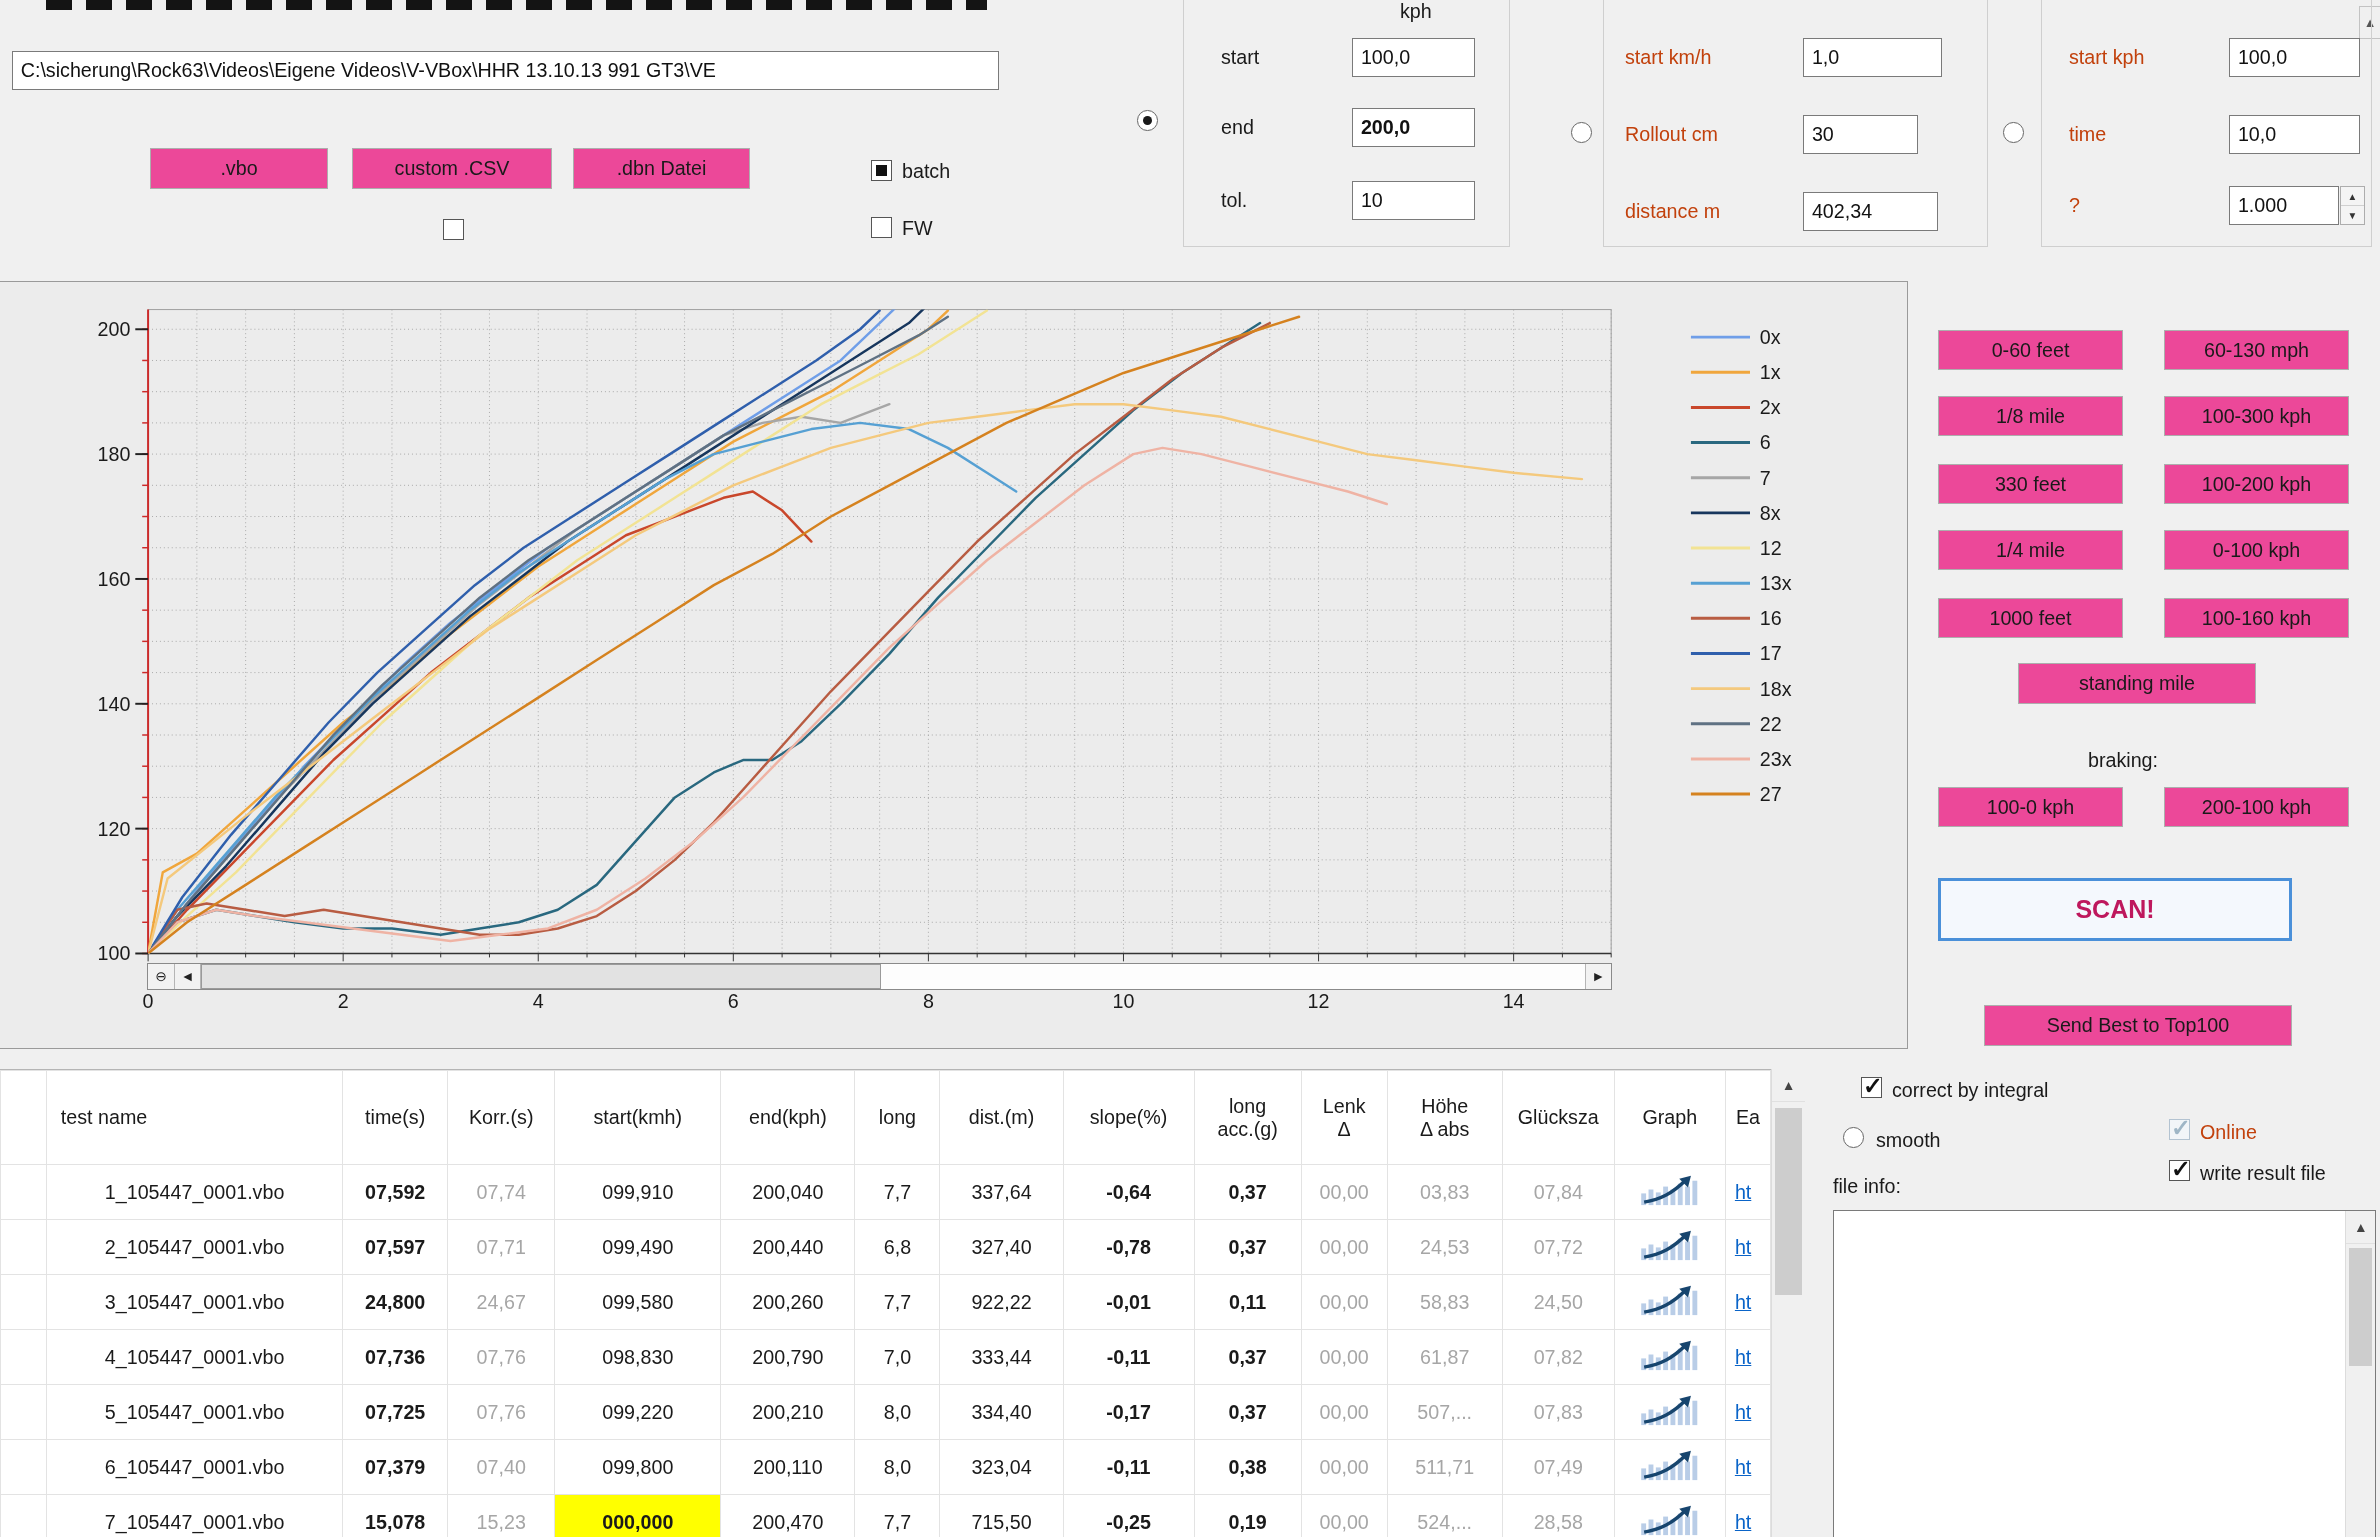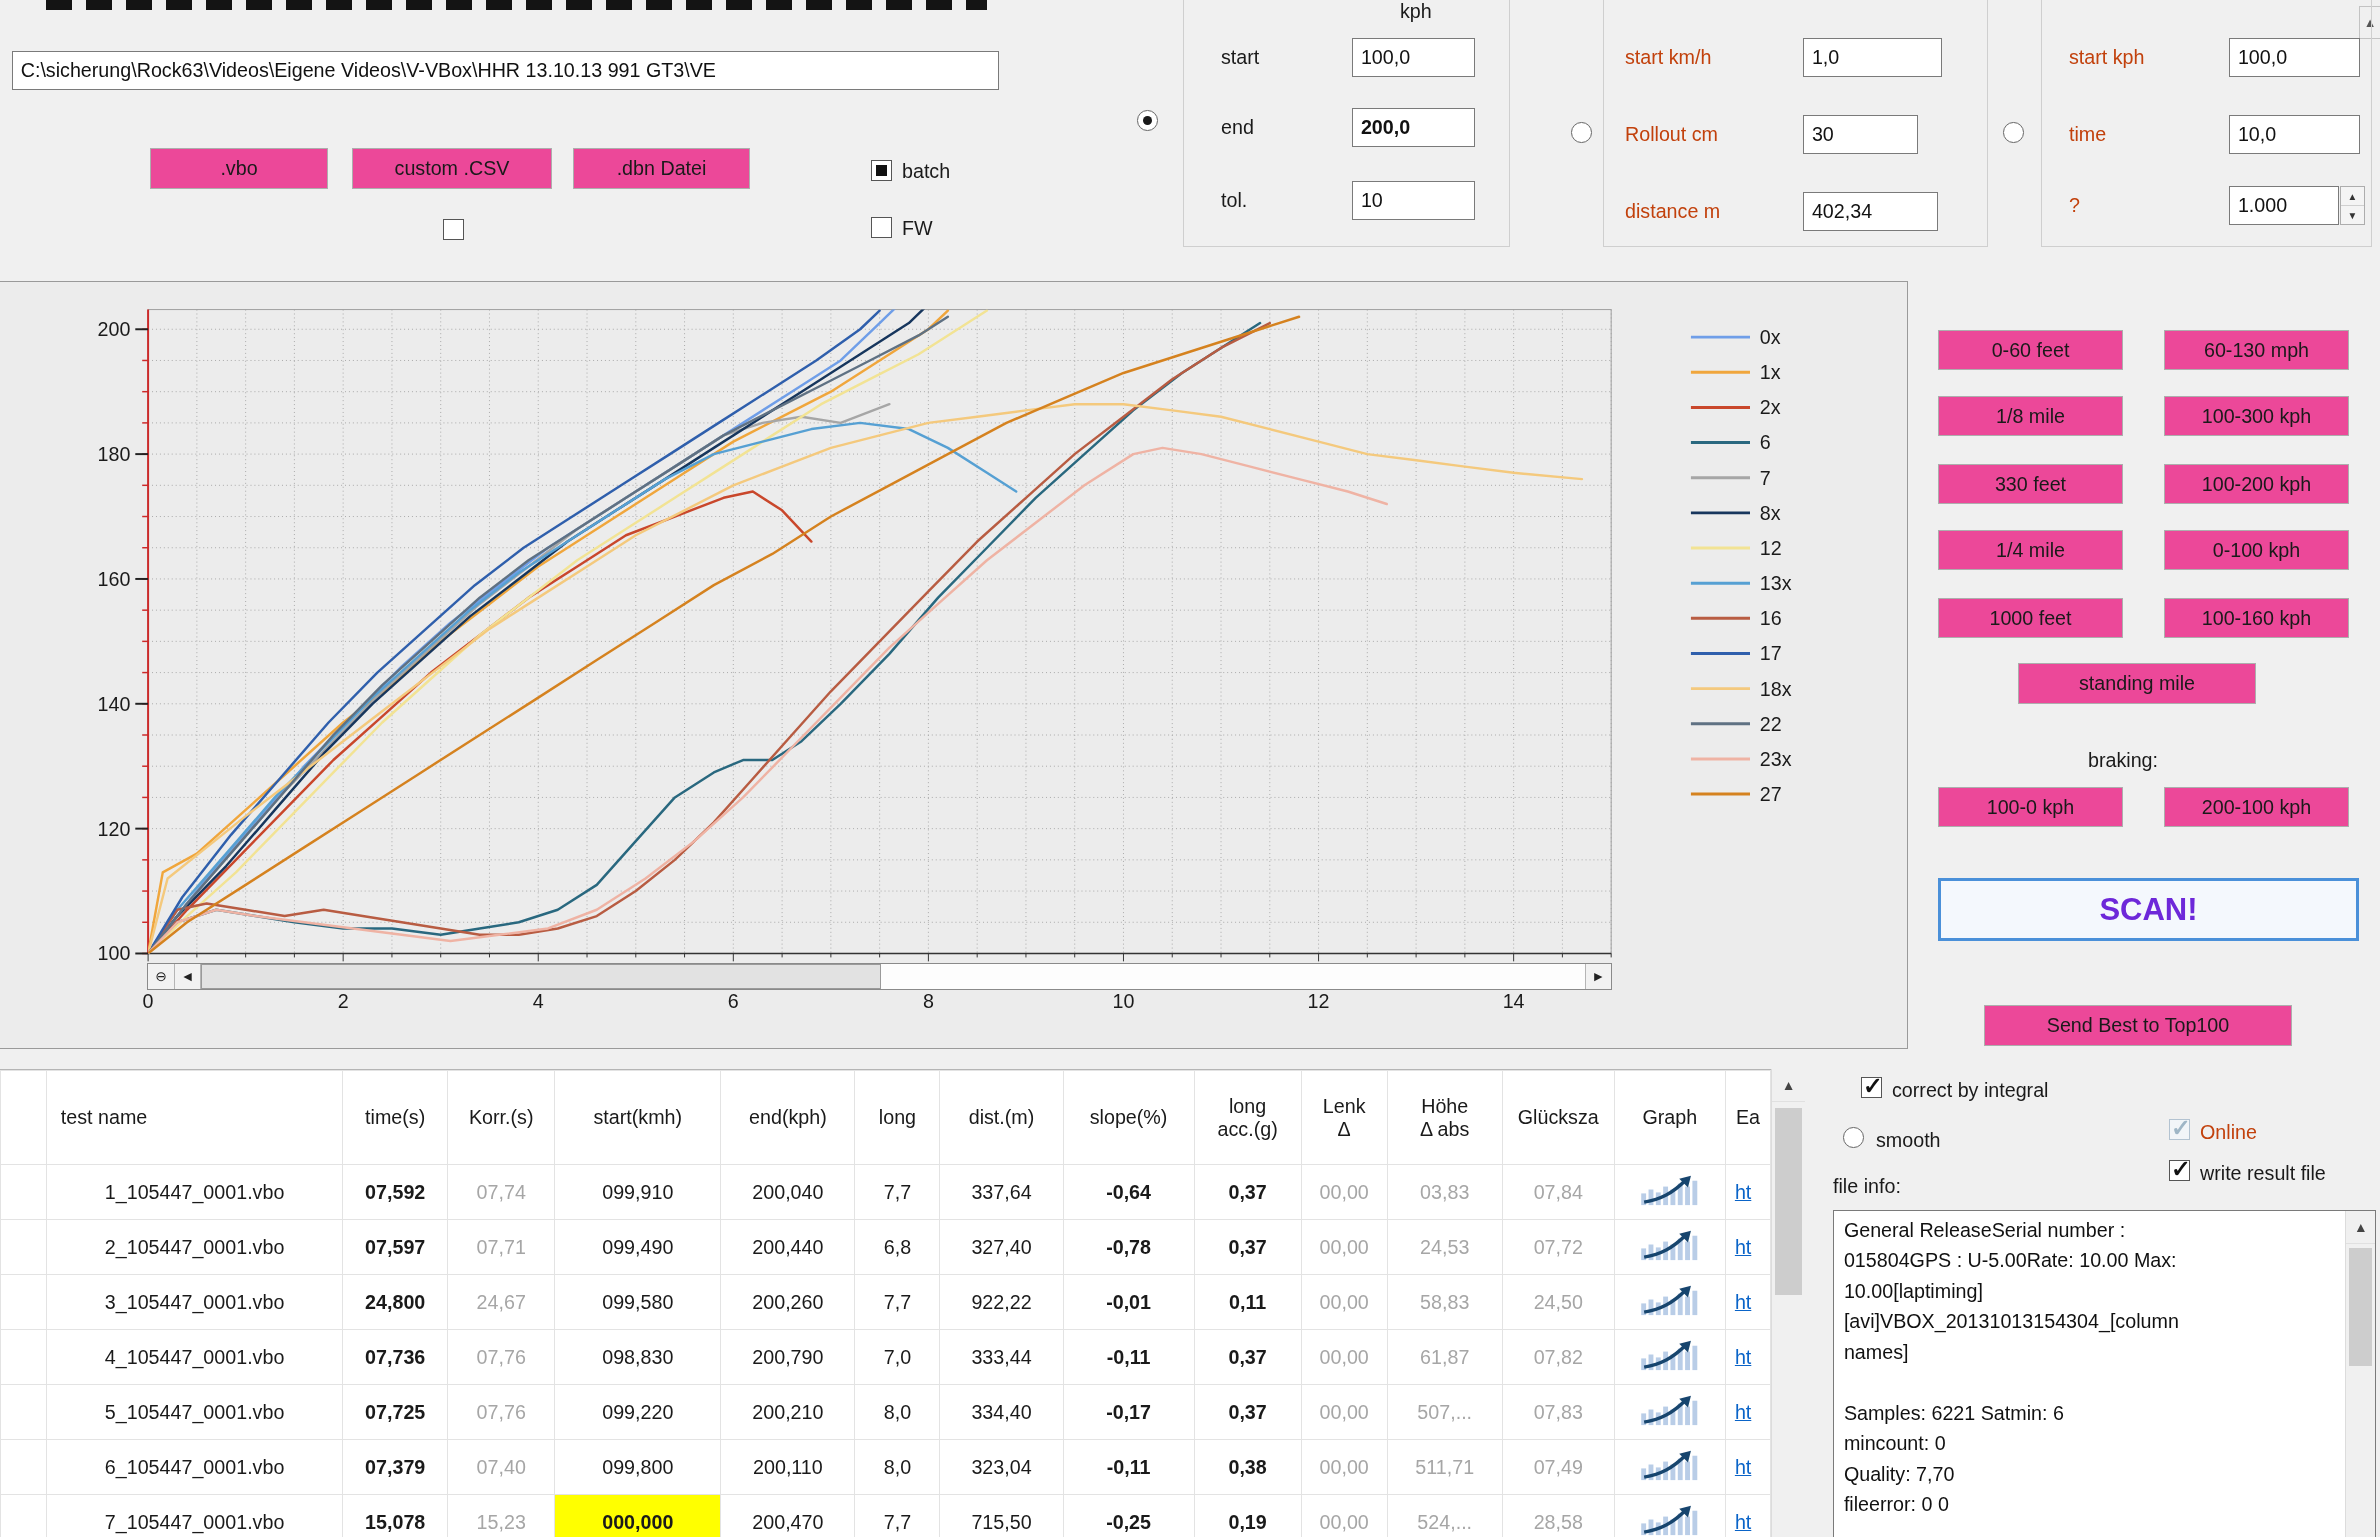--- a/index.html
+++ b/index.html
@@ -22,21 +22,21 @@
   .corner-up{position:absolute;right:0;top:5.9px;width:21.7px;height:33px;background:#f0f0f0;border:1px solid #c3c3c3;color:#555;font-size:12.8px;display:flex;align-items:center;justify-content:center}
   #chart-panel{position:absolute;left:-3.9px;top:281px;width:1912px;height:768px;background:#ececec;border:1px solid #9a9a9a}
   #chart-svg{position:absolute;left:0;top:0}
   #chart-svg text{font-family:"Liberation Sans",sans-serif}
   .hscroll{position:absolute;left:150px;top:681px;width:1465px;height:26.6px;display:flex;background:#fdfdfd;border:1px solid #8a8a8a}
   .hscroll .sbtn{width:26.6px;height:100%;background:#f2f2f2;border-right:1px solid #b5b5b5;font-size:13.8px;color:#222;display:flex;align-items:center;justify-content:center}
   .hscroll .sbtn.last{border-right:none;border-left:1px solid #b5b5b5}
   .hscroll .track{flex:1;position:relative;background:#fdfdfd}
   .hscroll .thumb{position:absolute;left:0;top:0;width:680px;height:100%;background:#e2e2e2;border:1px solid #9a9a9a}
   .meas-btn{width:185px;height:40px}
-  .scan-btn{position:absolute;left:1938px;top:878px;width:421px;height:63px;background:#f4f8fd;border:3px solid #4a90d9;font-family:"Liberation Sans",sans-serif;font-size:31px;font-weight:bold;color:#6d28d9;cursor:pointer}
+  .scan-btn{position:absolute;left:1938px;top:878px;width:354px;height:63px;background:#f4f8fd;border:3px solid #4a90d9;font-family:"Liberation Sans",sans-serif;font-size:25px;font-weight:bold;color:#be185d;cursor:pointer}
   #results-wrap{position:absolute;left:0;top:1069px;width:1771px;height:469px;background:#fff;border-top:1px solid #b5b5b5;overflow:hidden}
   #results-table{border-collapse:collapse;table-layout:fixed;width:1771px;font-size:19.7px}
   #results-table th{height:94px;font-weight:normal;vertical-align:middle;text-align:center;border:1px solid #e3e3e3;background:#fff;white-space:pre-line}
   #results-table th.left{text-align:left;padding-left:13.8px}
   #results-table td{height:55px;text-align:center;border:1px solid #e3e3e3;white-space:nowrap;overflow:hidden}
   #results-table td.bold{font-weight:bold}
   #results-table td.gray{color:#a6a6a6}
   #results-table td.yellow{background:#ffff00;font-weight:bold}
   #results-table td.linkcell{text-align:left;padding-left:9px}
   #results-table .link{color:#0a64c8;text-decoration:underline;cursor:pointer}
@@ -579,28 +579,18 @@
 <span class="cb disabled" style="left:2169px;top:1119px">
     <span class="mark">✓</span>
   </span>
 <span class="lbl gray" style="left:2200px;top:1121px">Online</span>
 <span class="cb" style="left:2169px;top:1160px">
     <span class="mark">✓</span>
   </span>
 <span class="lbl" style="left:2200px;top:1162px">write result file</span>
 <span class="lbl" style="left:1833px;top:1175px">file info:</span>
 <div id="file-info-box">
-  <div id="file-info-text">General ReleaseSerial number :
-015804GPS : U-5.00Rate: 10.00 Max:
-10.00[laptiming]
-[avi]VBOX_20131013154304_[column
-names]
-
-Samples: 6221   Satmin: 6
-mincount: 0
-Quality: 7,70
-fileerror: 0 0</div>
   <div class="vscroll" style="right:0;top:0;width:29.6px;height:326px">
     <div class="sbtn">▲</div>
     <div class="vthumb" style="top:37px;height:118px"></div>
   </div>
 </div>
 
 
 </body></html>

